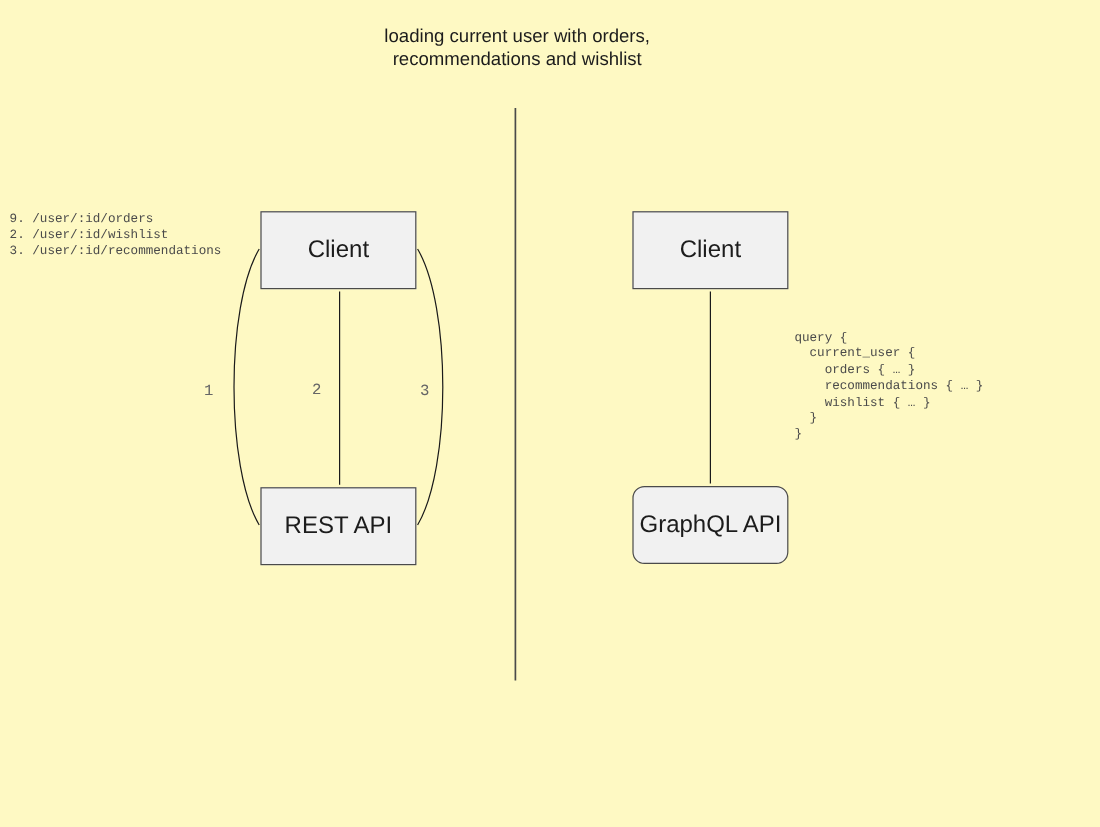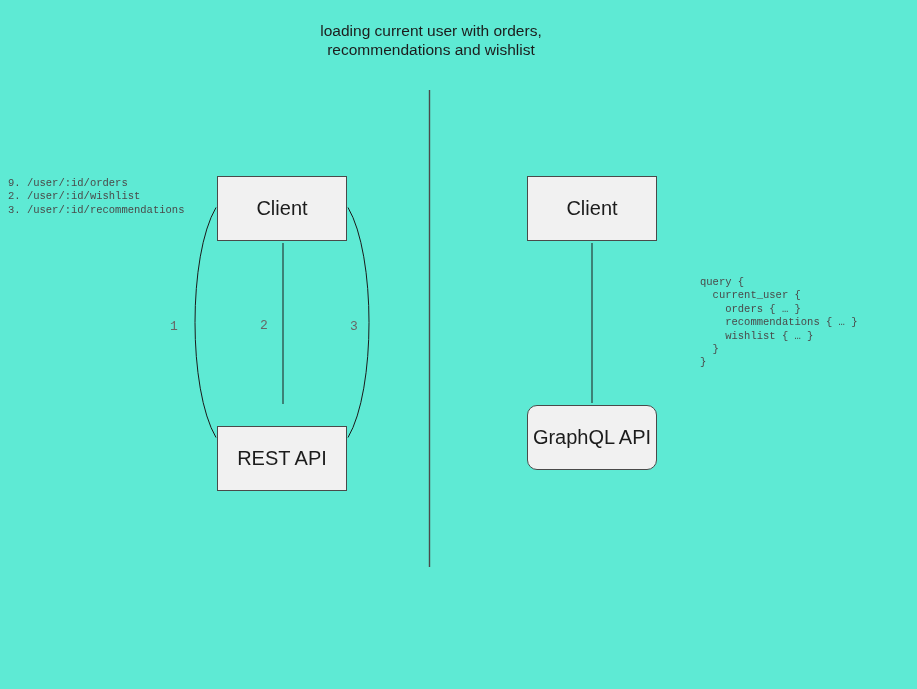--- a/index.html
+++ b/index.html
@@ -4,21 +4,21 @@
 <style>
   html, body {
     margin: 0;
     padding: 0;
     background: #ffffff;
   }
   .canvas {
     position: relative;
     width: 917px;
     height: 689px;
-    background: #5eead4;
+    background: #fef9c3;
     overflow: hidden;
     font-family: "Liberation Sans", sans-serif;
   }
   .title {
     position: absolute;
     left: 231px;
     top: 21px;
     width: 400px;
     text-align: center;
     font-size: 15.5px;
@@ -36,35 +36,35 @@
     display: flex;
     align-items: center;
     justify-content: center;
   }
   .node-box .box-label {
     font-size: 20px;
     color: #1c1c1c;
     white-space: nowrap;
   }
   #box-client-left  { left: 217px; top: 176px; }
-  #box-rest-api     { left: 217px; top: 406px; margin-top: 20px; }
+  #box-rest-api     { left: 217px; top: 406px; }
   #box-client-right { left: 527px; top: 176px; }
   #box-graphql-api  { left: 527px; top: 405px; border-radius: 10px; }
 
   .mono-block {
     position: absolute;
     margin: 0;
     font-family: "Liberation Mono", monospace;
     font-size: 10.5px;
     line-height: 13.4px;
     color: #4a4a4a;
     white-space: pre;
   }
   #endpoints-list { left: 8px;   top: 177px; }
-  #query-code     { left: 700px; top: 276px; }
+  #query-code     { left: 662px; top: 276px; }
 
   .arrow-label {
     position: absolute;
     transform: translate(-50%, -50%);
     font-family: "Liberation Mono", monospace;
     font-size: 13px;
     color: #666666;
   }
   #arrow-label-1 { left: 174px; top: 326px; }
   #arrow-label-2 { left: 264px; top: 325px; }

